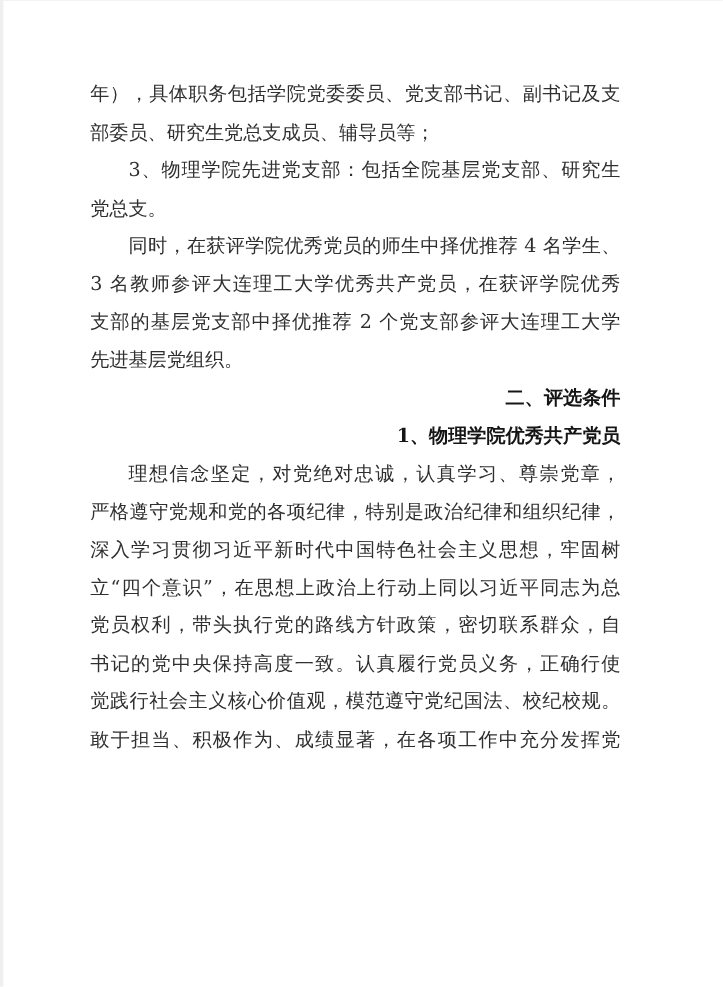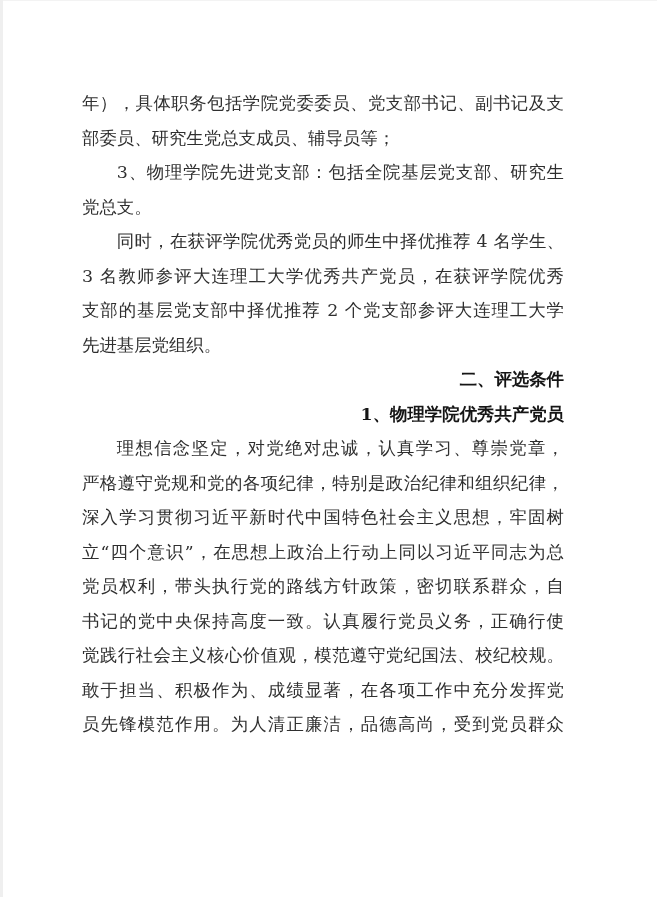--- a/index.html
+++ b/index.html
@@ -11,21 +11,21 @@
     position: relative;
     width: 657px;
     height: 897px;
     background: #ffffff;
     overflow: hidden;
     box-shadow: inset 3px 0 0 #efefef, inset 0 1px 0 #f3f3f3;
   }
   .doc {
     position: absolute;
     left: 82px;
-    top: 86px;
+    top: 69px;
     width: 482px;
     font-family: "DejaVu Serif", serif;
     font-size: 17.4px;
     color: #2f2f2f;
     letter-spacing: 0;
   }
   .line {
     line-height: 34.5px;
     height: 34.5px;
     white-space: nowrap;
@@ -62,15 +62,14 @@
       <div class="line bold indent">二、评选条件</div>
       <div class="line bold indent">1、物理学院优秀共产党员</div>
       <div class="line indent fill">理想信念坚定，对党绝对忠诚，认真学习、尊崇党章，</div>
       <div class="line fill">严格遵守党规和党的各项纪律，特别是政治纪律和组织纪律，</div>
       <div class="line fill">深入学习贯彻习近平新时代中国特色社会主义思想，牢固树</div>
       <div class="line fill">立“四个意识”，在思想上政治上行动上同以习近平同志为总</div>
       <div class="line fill">党员权利，带头执行党的路线方针政策，密切联系群众，自</div>
       <div class="line fill">书记的党中央保持高度一致。认真履行党员义务，正确行使</div>
       <div class="line fill">觉践行社会主义核心价值观，模范遵守党纪国法、校纪校规。</div>
       <div class="line fill">敢于担当、积极作为、成绩显著，在各项工作中充分发挥党</div>
-      <div class="line fill">员先锋模范作用。为人清正廉洁，品德高尚，受到党员群众</div>
     </div>
 </div>
 
 </body></html>

